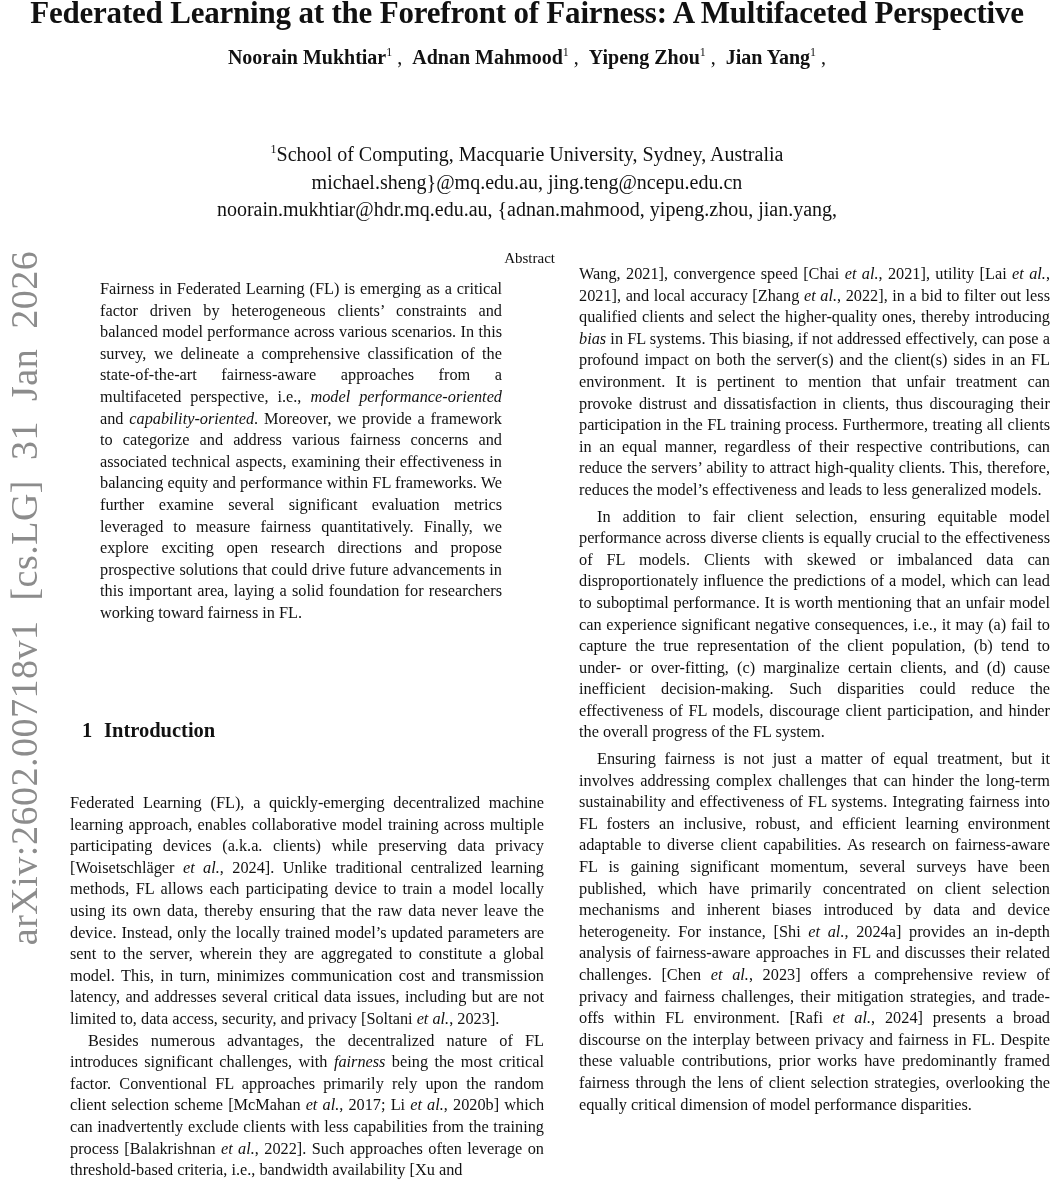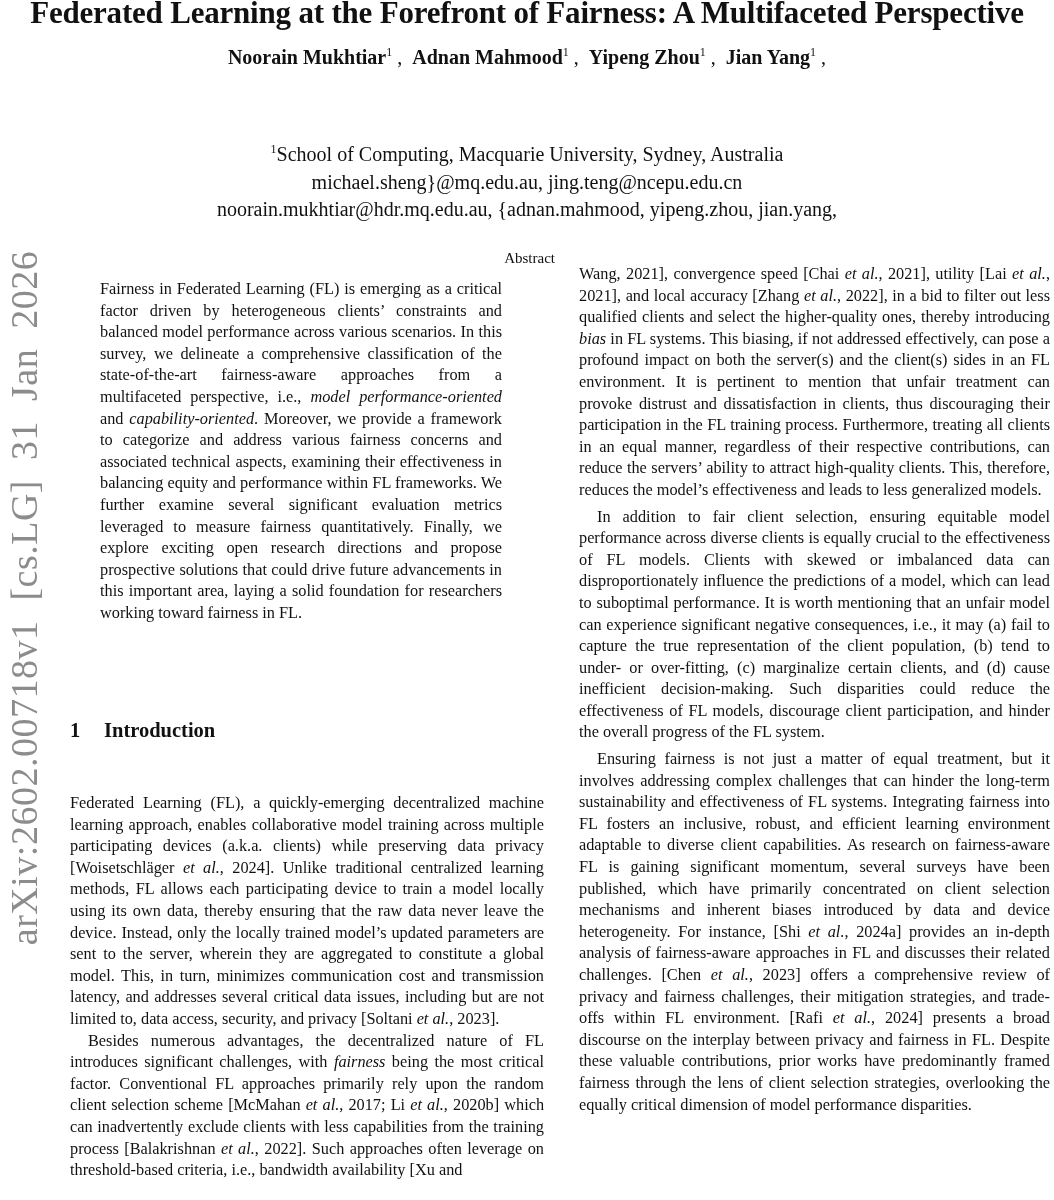--- a/index.html
+++ b/index.html
@@ -33,21 +33,21 @@
   .col { position: absolute; font-size: 16.3px; line-height: 21.6px; text-align: justify; hyphens: none; }
   .col p { margin: 0; }
   .col p.ind { text-indent: 18px; }
   .col .gap { height: 5px; }
   .abs-head {
     position: absolute; left: 60px; top: 245px; width: 495px; text-align: right;
     font-weight: normal; font-size: 15px; line-height: 26px;
   }
   .abstract { left: 100px; top: 278px; width: 402px; }
   .sec-head {
-    position: absolute; left: 70px; top: 717px; font-weight: bold; font-size: 20.5px; line-height: 26px;
+    position: absolute; left: 70px; top: 717px; font-weight: bold; font-size: 20.5px; line-height: 26px; text-align: center;
   }
   .sec-head .num { display: inline-block; width: 34px; }
   .intro { left: 70px; top: 792px; width: 474px; }
   .right { left: 579px; top: 254px; width: 471px; margin-top: 9px; }
   i { font-style: italic; }
 </style>
 </head>
 <body>
 
 <div class="title">Federated Learning at the Forefront of Fairness: A Multifaceted Perspective</div>

